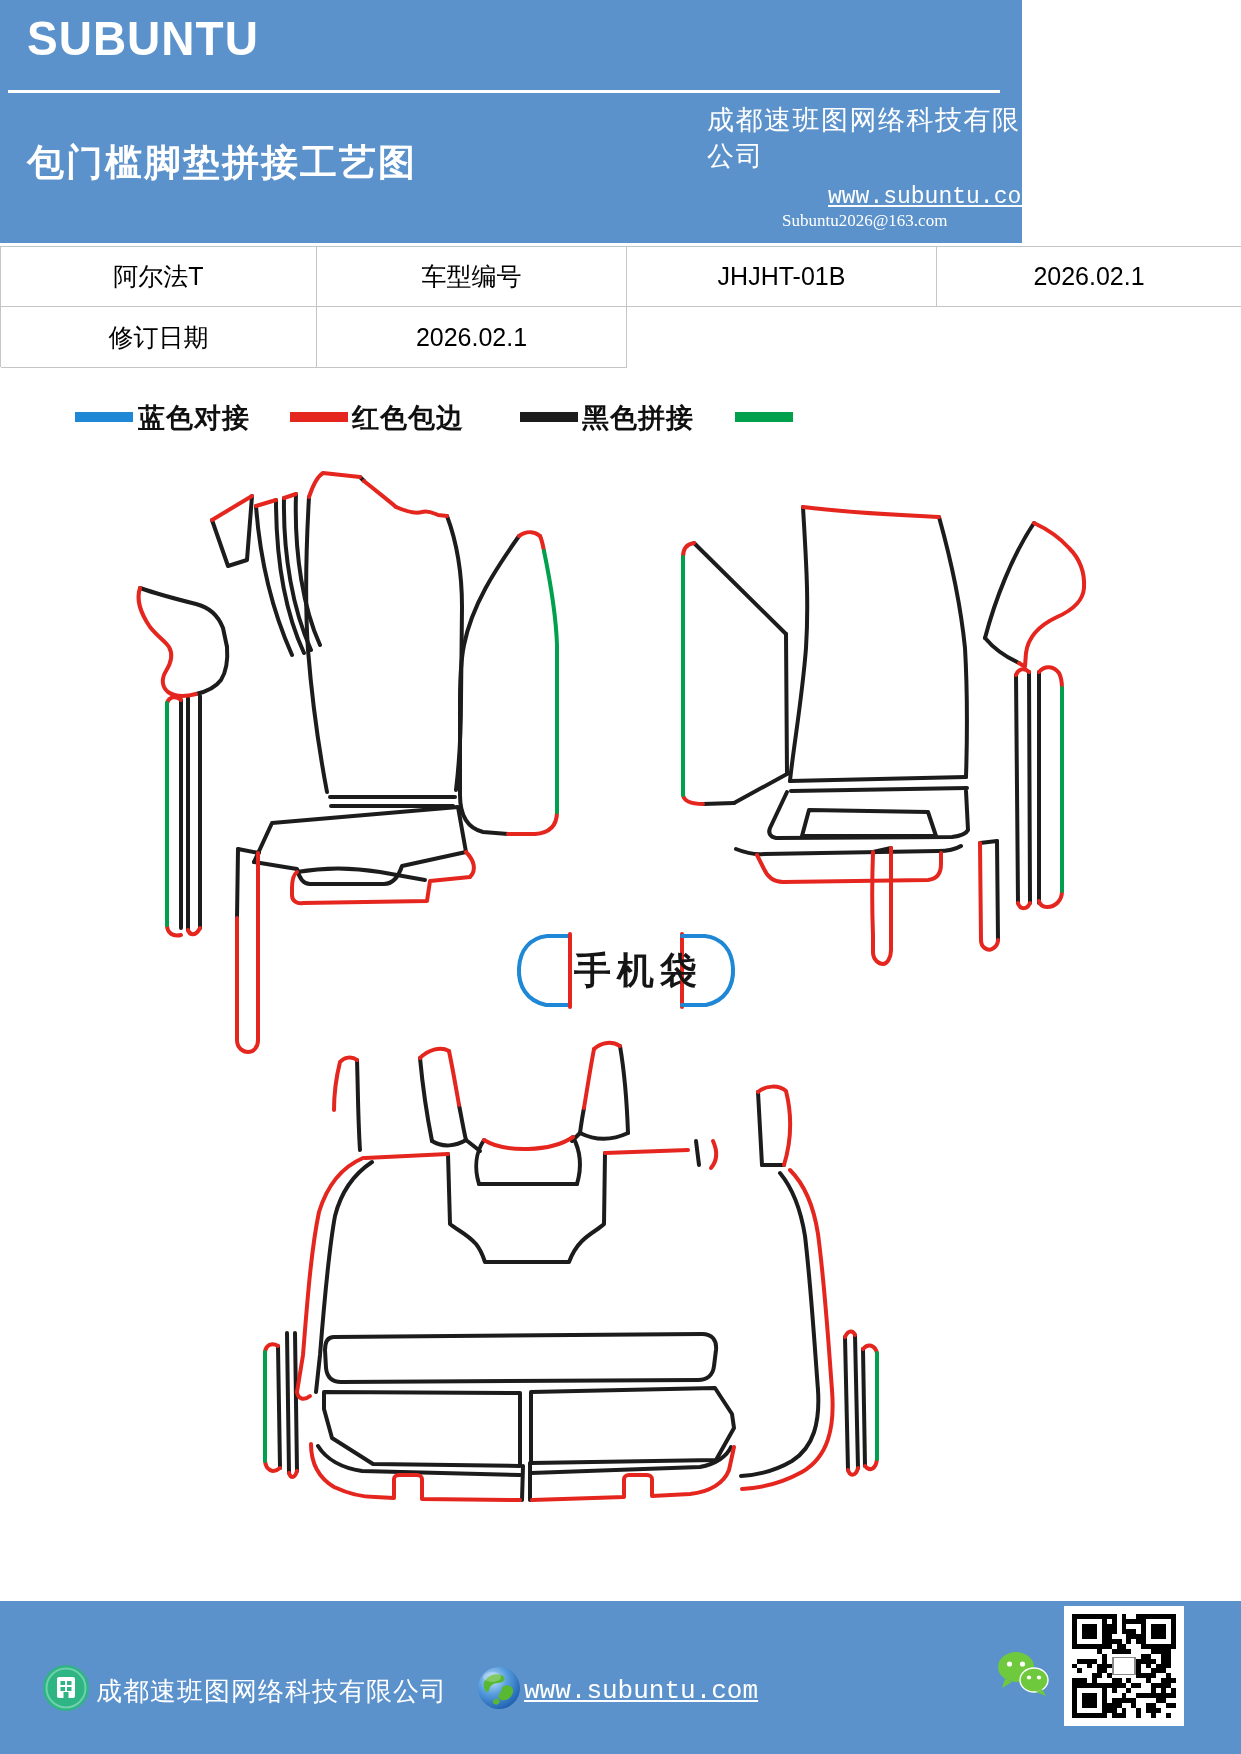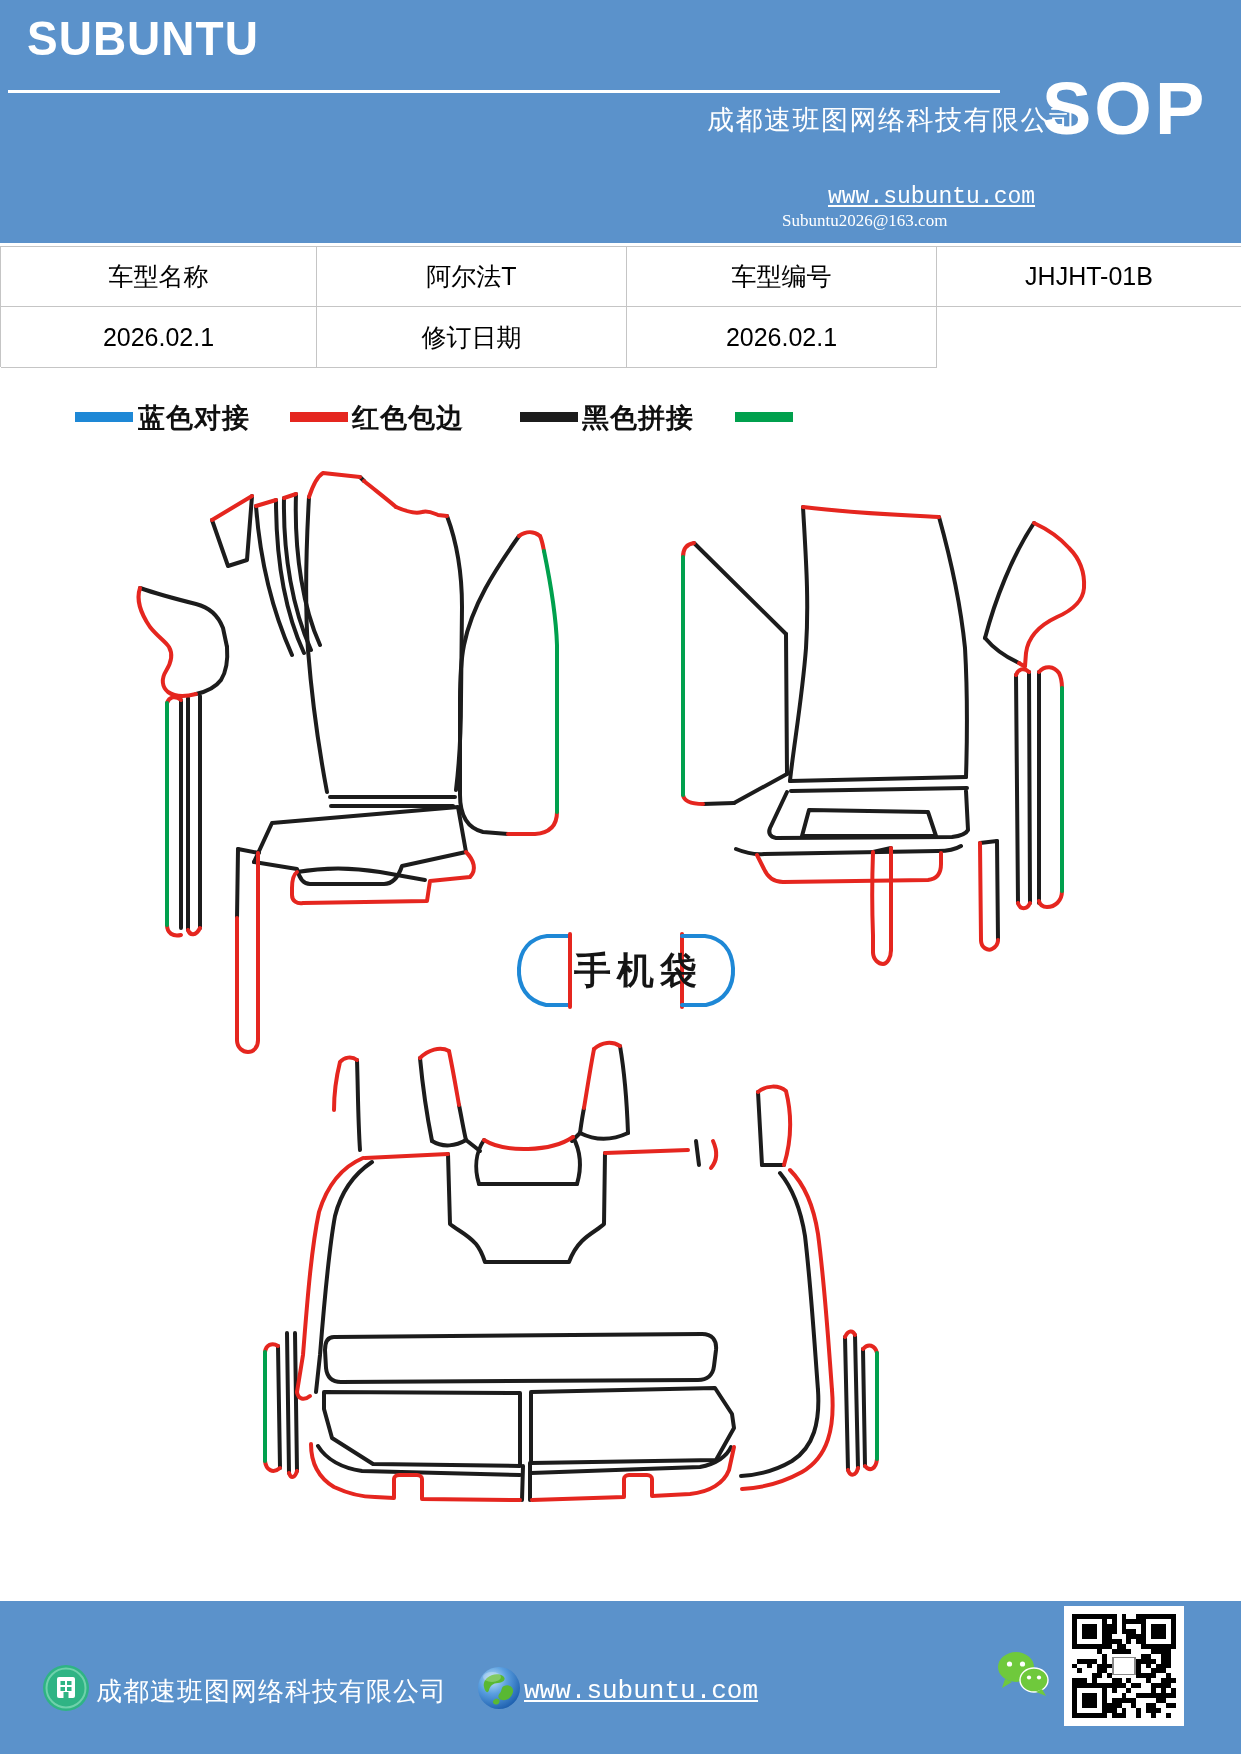--- a/index.html
+++ b/index.html
@@ -6,21 +6,21 @@
     --blue:#5b92cb; --ink:#1c1c1c; --red:#e5261f; --green:#00a04d; --lblue:#1e88d6;
     --border:#c5c5c5;
   }
   *{box-sizing:border-box;margin:0;padding:0}
   html,body{background:#fff}
   body{width:1241px;height:1754px;position:relative;overflow:hidden;
        font-family:"Liberation Sans", sans-serif;color:#111}
   .abs{position:absolute}
 
   
-  .header{left:0;top:0;width:1241px;height:243px;background:var(--blue)}
+  .header{left:0;top:0;width:1022px;height:243px;background:var(--blue)}
   .brand{left:27px;top:10px;font-size:46px;font-weight:900;color:#fff;letter-spacing:1px;
          transform:scaleY(1.05);transform-origin:left top}
   .hline{left:8px;top:90px;width:992px;height:2.5px;background:#fff}
   .doc-title{left:27px;top:138px;font-size:37px;font-weight:bold;color:#fff;letter-spacing:2px}
   .h-company{left:707px;top:102px;font-size:27px;color:#fff;letter-spacing:1.5px}
   .h-web{left:828px;top:184px;font-size:23px;color:#fff;text-decoration:underline;
          font-family:"Liberation Mono",monospace}
   .h-mail{left:782px;top:211px;font-size:17px;color:#fff;font-family:Liberation Serif, serif}
   .sop{left:1042px;top:72px;font-size:74px;font-weight:900;color:#fff;letter-spacing:3px;line-height:1}
 
@@ -54,28 +54,28 @@
   .icon{position:absolute}
   .qr-box{left:1064px;top:1606px;width:120px;height:120px;background:#fff;
           display:flex;align-items:center;justify-content:center}
 </style>
 </head>
 <body>
 
 <div class="abs header">
   <div class="abs brand">SUBUNTU</div>
   <div class="abs hline"></div>
+  <div class="abs doc-title">包门槛脚垫拼接工艺图</div>
   <div class="abs h-company">成都速班图网络科技有限公司</div>
   <div class="abs h-web">www.subuntu.com</div>
   <div class="abs h-mail">Subuntu2026@163.com</div>
   <div class="abs sop">SOP</div>
 </div>
 
 <div class="abs info-table">
-  <div class="cell">车型名称</div>
   <div class="cell val">阿尔法T</div>
   <div class="cell">车型编号</div>
   <div class="cell val">JHJHT-01B</div>
   <div class="cell val">2026.02.1</div>
   <div class="cell">修订日期</div>
   <div class="cell val">2026.02.1</div>
 </div>
 
 <div class="abs legend">
   <span class="sw" style="left: 75px; background: rgb(30, 136, 214);"></span>

